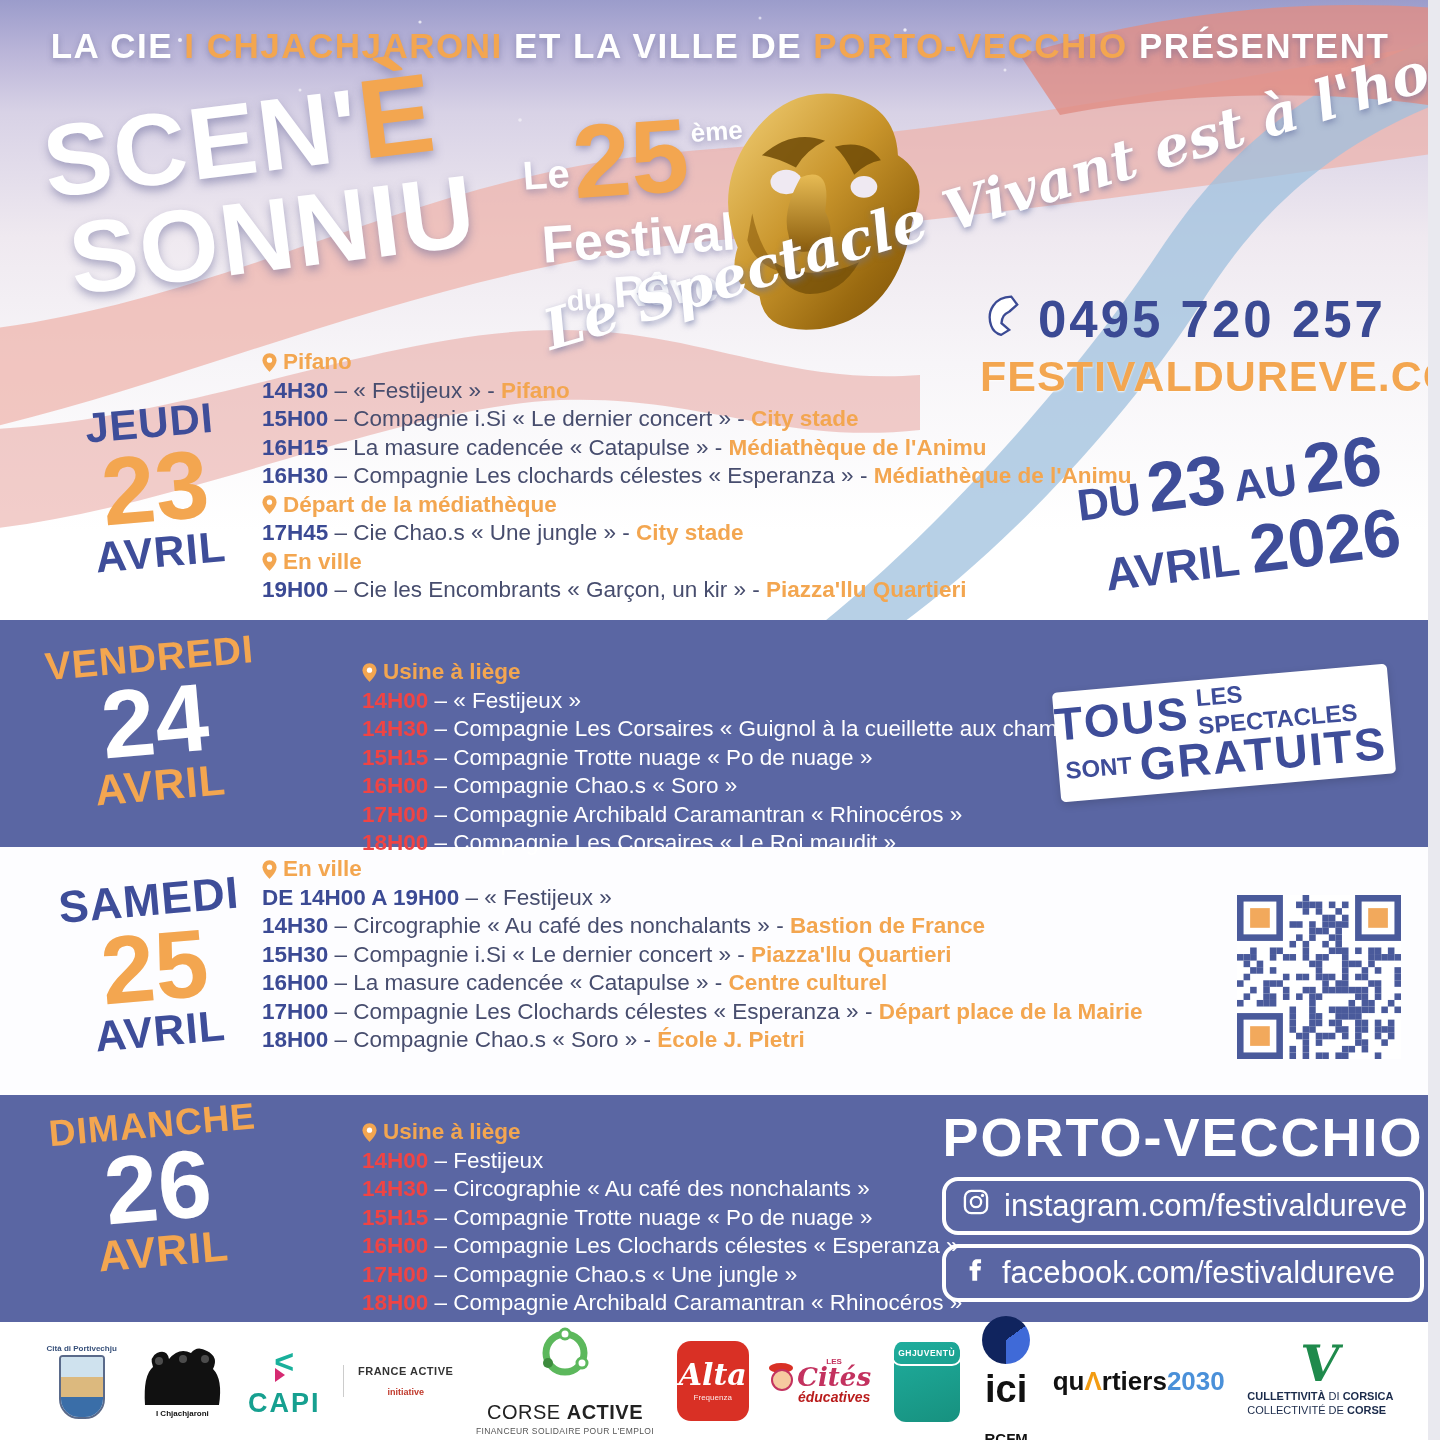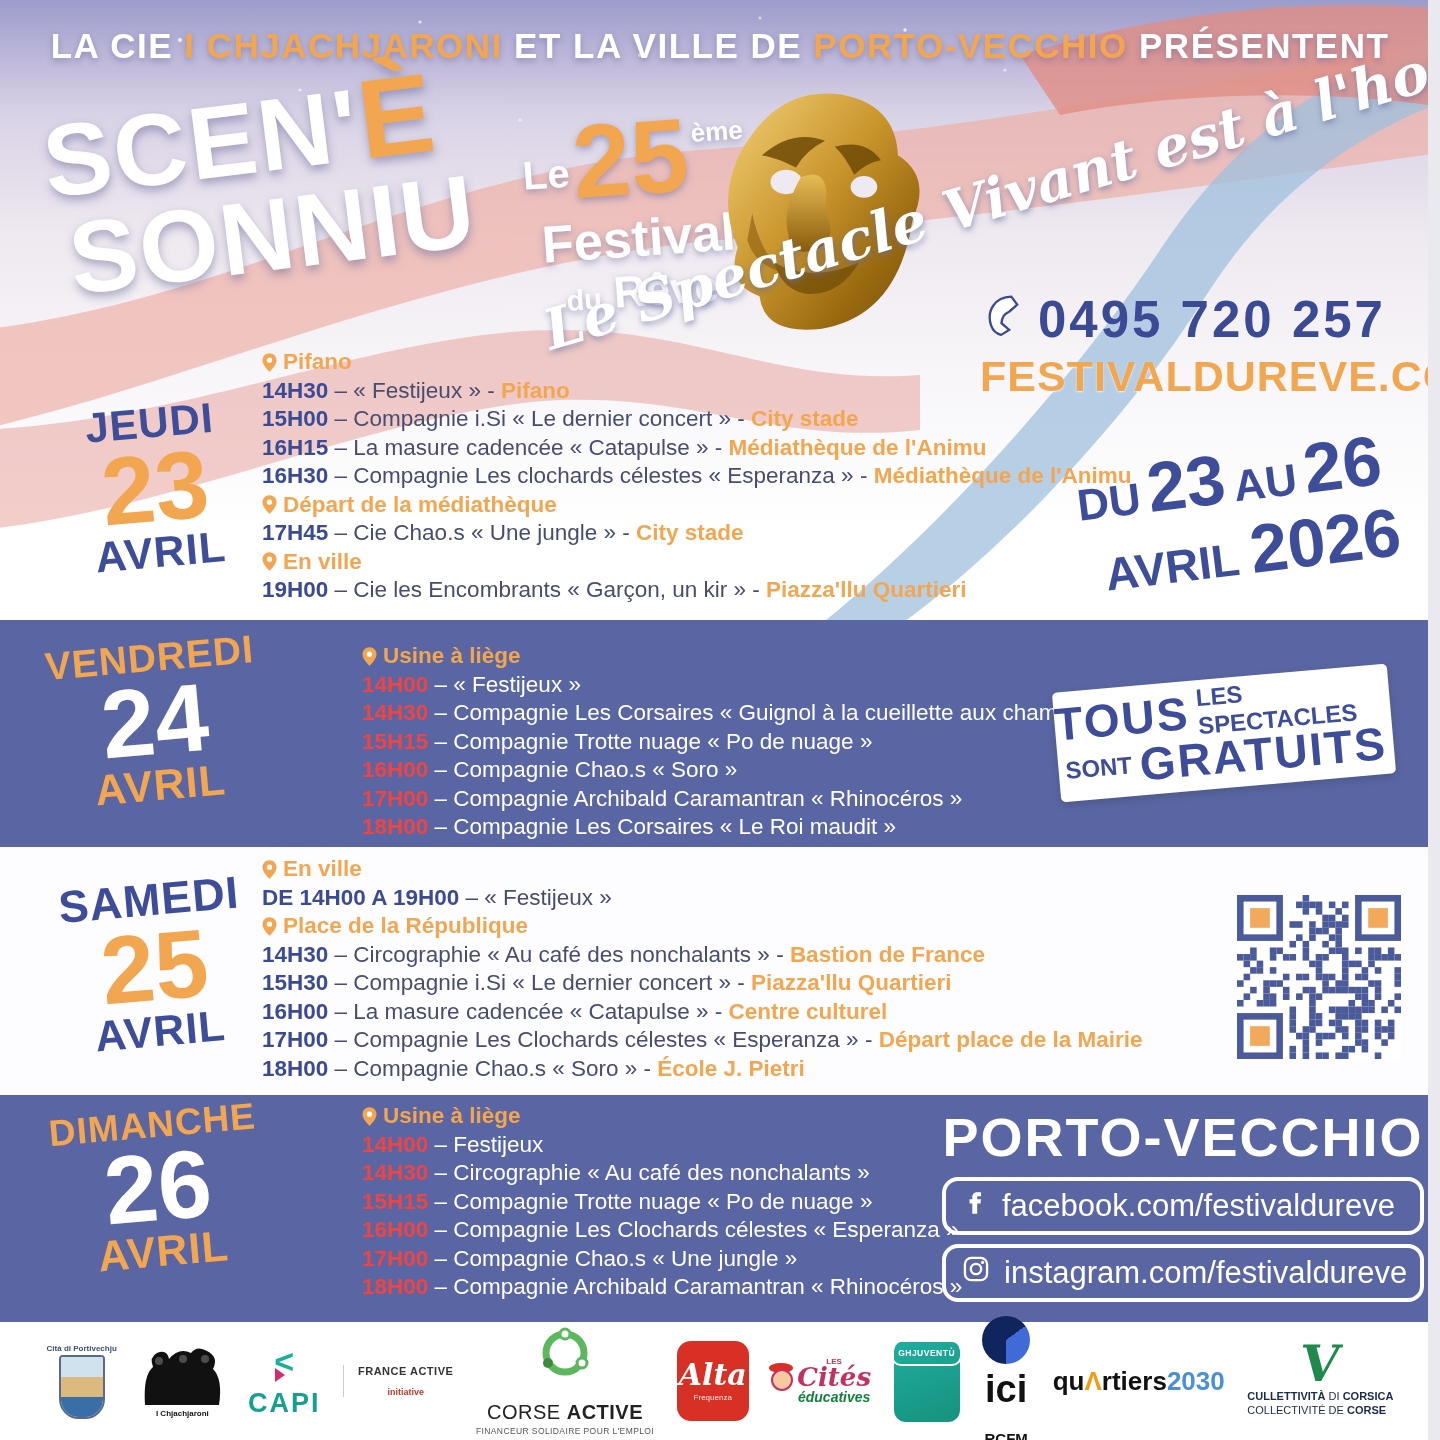--- a/index.html
+++ b/index.html
@@ -94,21 +94,21 @@
   .day3{left:28px;top:1108px;width:260px;}
   .day3 .dname{font-size:37px;}
   
   .schedule{position:absolute;font-size:22.5px;line-height:28.5px;white-space:nowrap;}
   .schedule .loc{font-weight:bold;color:#f3a650;display:flex;align-items:center;gap:6px;}
   .schedule .pin svg{display:block;}
   .schedule .evt .time{font-weight:bold;}
   .schedule .evt .venue{font-weight:bold;color:#f3a650;}
   .sched-light{color:#474d6e;}
   .sched-light .evt .time{color:#3b4a94;}
-  .sched-band{color:#ffffff;}
+  .sched-band{color:#ffffff;margin-top:16px;}
   .sched-band .evt .time{color:#ef4444;}
   #sched0{left:262px;top:348px;}
   #sched1{left:362px;top:642px;}
   #sched2{left:262px;top:855px;}
   #sched3{left:362px;top:1102px;}
   
   .free-box{
     position:absolute;left:1056px;top:678px;width:336px;height:110px;
     background:#ffffff;transform:rotate(-5deg);border-radius:5px;
     color:#3e4d99;font-weight:bold;display:flex;flex-direction:column;
@@ -152,21 +152,21 @@
   .ca-text .ca1 b{font-weight:bold;}
   .ca-text .ca2{font-size:8.5px;color:#555555;letter-spacing:.4px;margin-top:2px;}
   .alta{width:72px;height:80px;background:#d93025;border-radius:14px;display:flex;flex-direction:column;align-items:center;justify-content:center;color:#ffffff;}
   .alta .a1{font-family:"DejaVu Serif",serif;font-style:italic;font-weight:bold;font-size:30px;line-height:1;}
   .alta .a2{font-size:8px;margin-top:3px;opacity:.9;}
   .cites{position:relative;padding-left:26px;}
   .cites .face{position:absolute;left:0;top:12px;width:22px;height:22px;border-radius:50%;background:#f6c9a0;border:2px solid #c3325f;}
   .cites .beret{position:absolute;left:-2px;top:6px;width:24px;height:10px;border-radius:50%;background:#d93025;}
   .cites .les{font-size:8px;color:#c3325f;font-weight:bold;text-align:left;}
   .cites .cname{font-family:"DejaVu Serif",serif;font-style:italic;font-weight:bold;font-size:26px;color:#c3325f;line-height:.9;}
-  .cites .csub{font-size:14px;color:#15803d;font-weight:bold;font-style:italic;}
+  .cites .csub{font-size:14px;color:#b91c1c;font-weight:bold;font-style:italic;}
   .ghju{width:66px;height:82px;background:linear-gradient(160deg,#1fae9e,#17917f);border-radius:12px;display:flex;align-items:center;justify-content:flex-start;}
   .ghju .bubble{border:2px solid #ffffff;border-radius:10px;padding:6px 5px;color:#ffffff;font-size:8.5px;font-weight:bold;letter-spacing:.5px;}
   .ici{display:flex;align-items:center;gap:6px;}
   .ici .dot{width:48px;height:48px;border-radius:50%;background:conic-gradient(from 180deg,#10245e 0 65%,#3f6ad8 65% 100%);}
   .ici .iname{font-size:38px;font-weight:bold;color:#111111;line-height:1;}
   .ici .isub{font-size:15px;font-weight:bold;color:#111111;margin-top:16px;}
   .quart{font-size:26px;font-weight:bold;color:#111111;white-space:nowrap;}
   .quart .qa{color:#f39c12;}
   .quart .qyear{color:#4a90d9;}
   .corsica{display:flex;align-items:center;gap:6px;}
@@ -346,29 +346,20 @@
       <div class="loc">
         <span class="pin">
           <svg width="15" height="19" viewBox="0 0 16 20">
             <path d="M8 0C3.6 0 .5 3.4.5 7.6 .5 13 8 20 8 20s7.5-7 7.5-12.4C15.5 3.4 12.4 0 8 0z" fill="#f3a650"></path>
             <circle cx="8" cy="7.5" r="2.8" fill="#ffffff"></circle>
           </svg>
         </span>
         <span>En ville</span>
       </div>
       <div class="evt"><span class="time">DE 14H00 A 19H00</span><span> – « Festijeux »</span></div>
-      <div class="loc">
-        <span class="pin">
-          <svg width="15" height="19" viewBox="0 0 16 20">
-            <path d="M8 0C3.6 0 .5 3.4.5 7.6 .5 13 8 20 8 20s7.5-7 7.5-12.4C15.5 3.4 12.4 0 8 0z" fill="#f3a650"></path>
-            <circle cx="8" cy="7.5" r="2.8" fill="#ffffff"></circle>
-          </svg>
-        </span>
-        <span>Place de la République</span>
-      </div>
       <div class="evt"><span class="time">14H30</span><span> – Circographie « Au café des nonchalants »</span> <span>- </span><span class="venue">Bastion de France</span></div>
       <div class="evt"><span class="time">15H30</span><span> – Compagnie i.Si « Le dernier concert »</span> <span>- </span><span class="venue">Piazza'llu Quartieri</span></div>
       <div class="evt"><span class="time">16H00</span><span> – La masure cadencée « Catapulse »</span> <span>- </span><span class="venue">Centre culturel</span></div>
       <div class="evt"><span class="time">17H00</span><span> – Compagnie Les Clochards célestes « Esperanza »</span> <span>- </span><span class="venue">Départ place de la Mairie</span></div>
       <div class="evt"><span class="time">18H00</span><span> – Compagnie Chao.s « Soro »</span> <span>- </span><span class="venue">École J. Pietri</span></div>
     </div>
   <div id="sched3" class="schedule sched-band">
       <div class="loc">
         <span class="pin">
           <svg width="15" height="19" viewBox="0 0 16 20">
@@ -597,35 +588,35 @@
         <rect x="20" y="2" width="3" height="3" fill="#f2a95c"></rect>
         <rect x="0" y="18" width="7" height="7" fill="#4a5a9b"></rect>
         <rect x="1" y="19" width="5" height="5" fill="#ffffff"></rect>
         <rect x="2" y="20" width="3" height="3" fill="#f2a95c"></rect>
       </svg></div>
 
   <div class="porto">
     <div class="ptitle">PORTO-VECCHIO</div>
     <div class="pill">
       <span>
-        <svg width="26" height="26" viewBox="0 0 24 24">
-            <path d="M14 8.5V6.8c0-.9.6-1.1 1-1.1h2.6V2h-3.6C10.4 2 9.5 4.6 9.5 6.4v2.1H7v4h2.5V22H14v-9.5h3.1l.4-4H14z" fill="#ffffff"></path>
-          </svg>
-      </span>
-      <span>facebook.com/festivaldureve</span>
-    </div>
-    <div class="pill">
-      <span>
         <svg width="28" height="28" viewBox="0 0 24 24">
           <rect x="2.5" y="2.5" width="19" height="19" rx="5.5" fill="none" stroke="#ffffff" stroke-width="2"></rect>
           <circle cx="12" cy="12" r="4.4" fill="none" stroke="#ffffff" stroke-width="2"></circle>
           <circle cx="17.6" cy="6.4" r="1.4" fill="#ffffff"></circle>
         </svg>
       </span>
       <span>instagram.com/festivaldureve</span>
+    </div>
+    <div class="pill">
+      <span>
+        <svg width="26" height="26" viewBox="0 0 24 24">
+            <path d="M14 8.5V6.8c0-.9.6-1.1 1-1.1h2.6V2h-3.6C10.4 2 9.5 4.6 9.5 6.4v2.1H7v4h2.5V22H14v-9.5h3.1l.4-4H14z" fill="#ffffff"></path>
+          </svg>
+      </span>
+      <span>facebook.com/festivaldureve</span>
     </div>
   </div>
 
   <div class="footer">
     <div class="logo">
       <div class="crest-label">Cità di Portivechju</div>
       <div class="crest">
           <div class="c1"></div>
           <div class="c2"></div>
           <div class="c3"></div>

